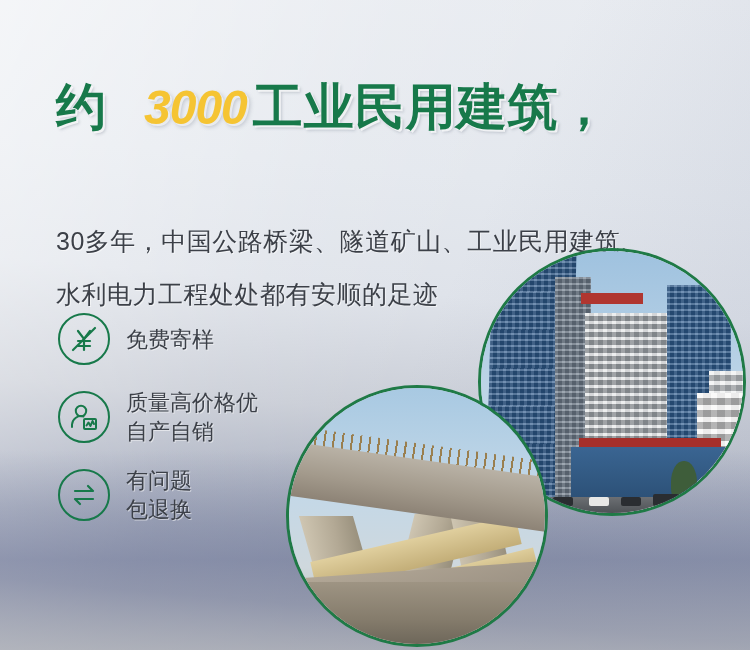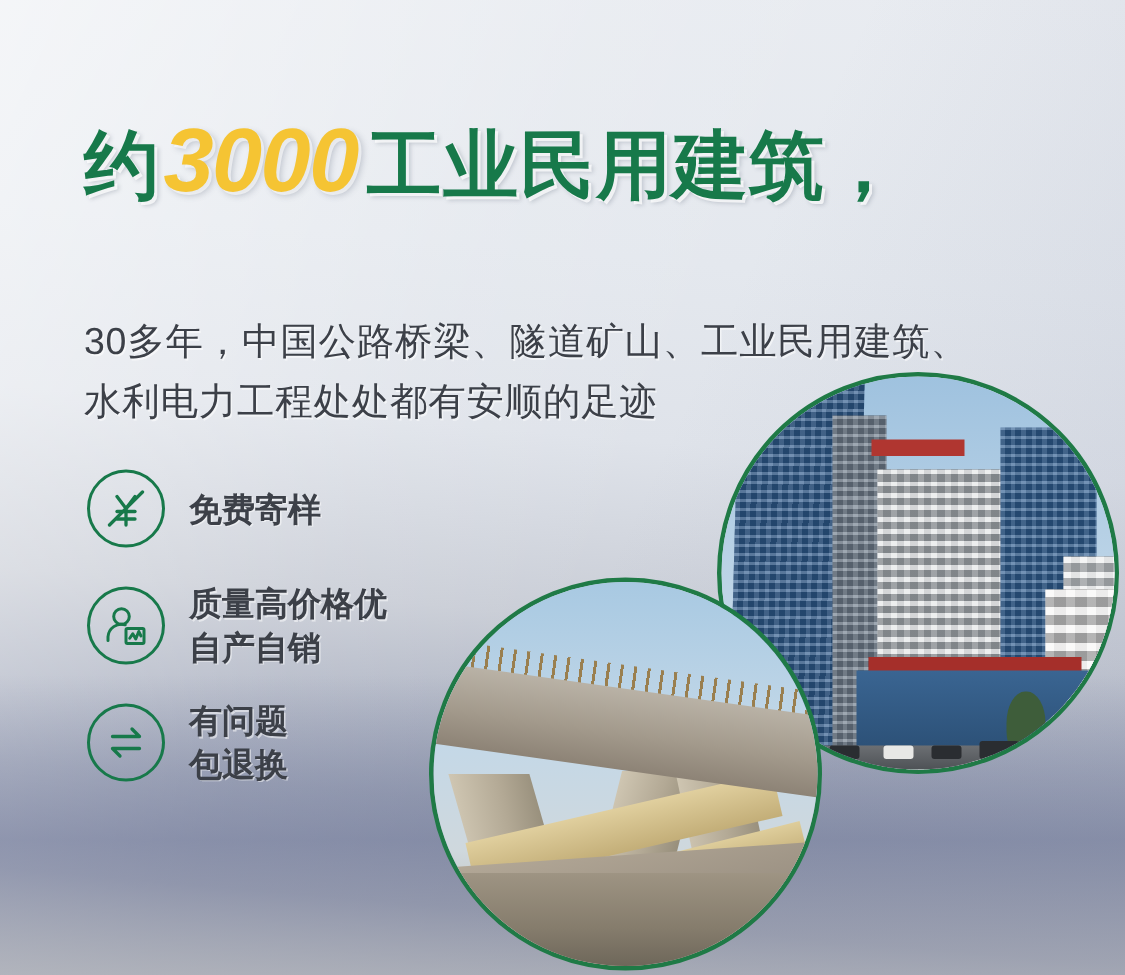--- a/index.html
+++ b/index.html
@@ -57,50 +57,51 @@
     font-size: 50px;
     line-height: 58px;
     letter-spacing: 1px;
     white-space: nowrap;
     text-shadow: 2px 2px 0 rgba(255,255,255,0.75), 3px 3px 3px rgba(90,100,120,0.28);
   }
   .headline-number {
     color: #f5c433;
     font-style: italic;
     font-weight: bold;
-    font-size: 60px;
+    font-size: 48px;
     letter-spacing: -1px;
     padding: 0 6px 0 2px;
     text-shadow: 2px 2px 0 rgba(255,255,255,0.6), 3px 3px 4px rgba(90,100,120,0.3);
+    margin-left: 35px;
   }
 
   
   .subtitle {
     position: absolute;
     left: 56px;
     top: 208px;
     width: 680px;
   }
   .subtitle-line {
     color: #3c4048;
     font-size: 25px;
     line-height: 40px;
     letter-spacing: 0.5px;
     white-space: nowrap;
     text-shadow: 1px 1px 0 rgba(255,255,255,0.55);
+    margin-top: 13px;
   }
 
   
   .features {
     position: absolute;
     left: 58px;
     top: 300px;
     width: 300px;
     z-index: 6;
-    font-weight: bold;
   }
   .feature-row {
     display: flex;
     align-items: center;
     height: 78px;
   }
   .feature-icon {
     flex: 0 0 auto;
     width: 52px;
     height: 52px;

